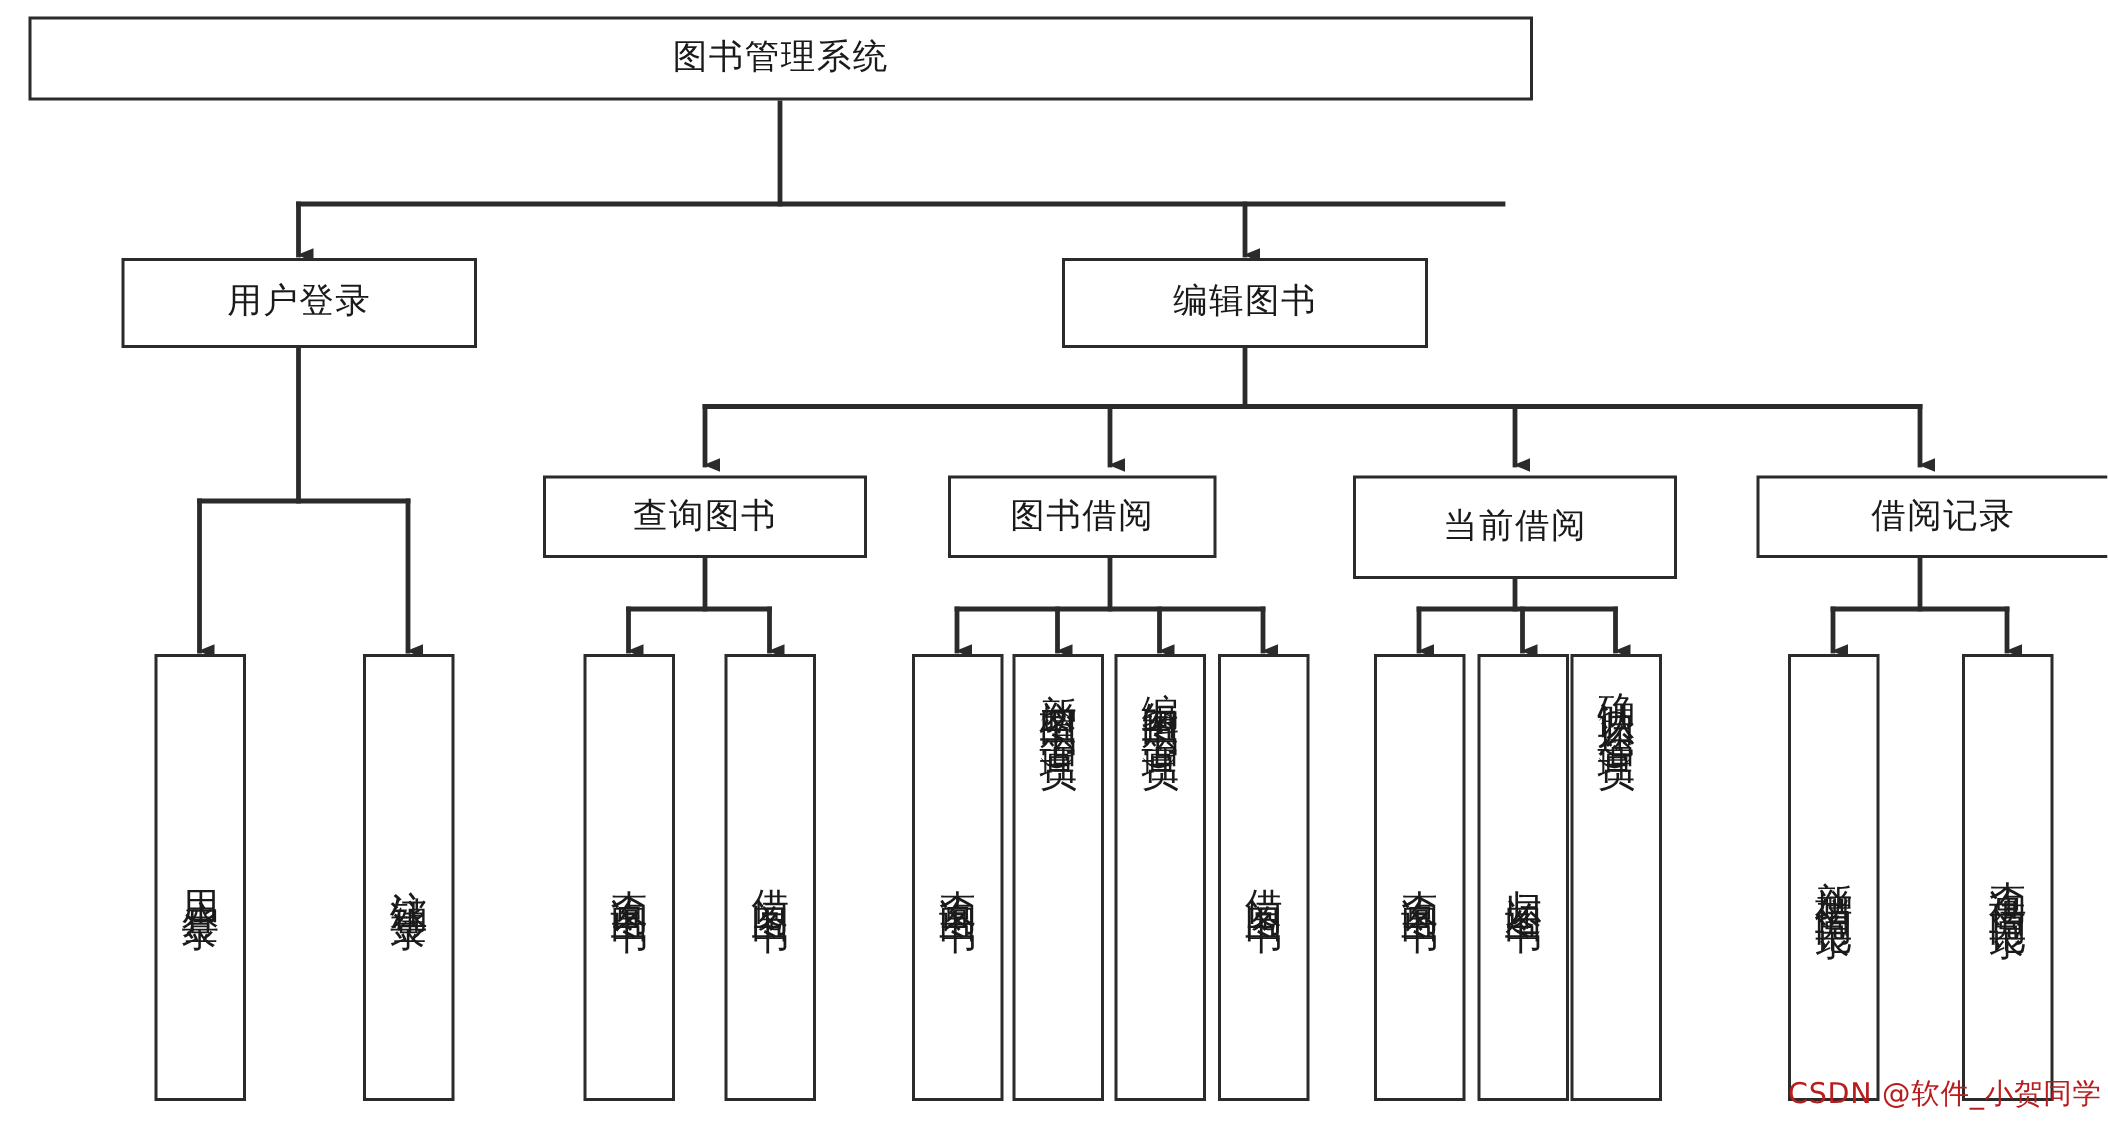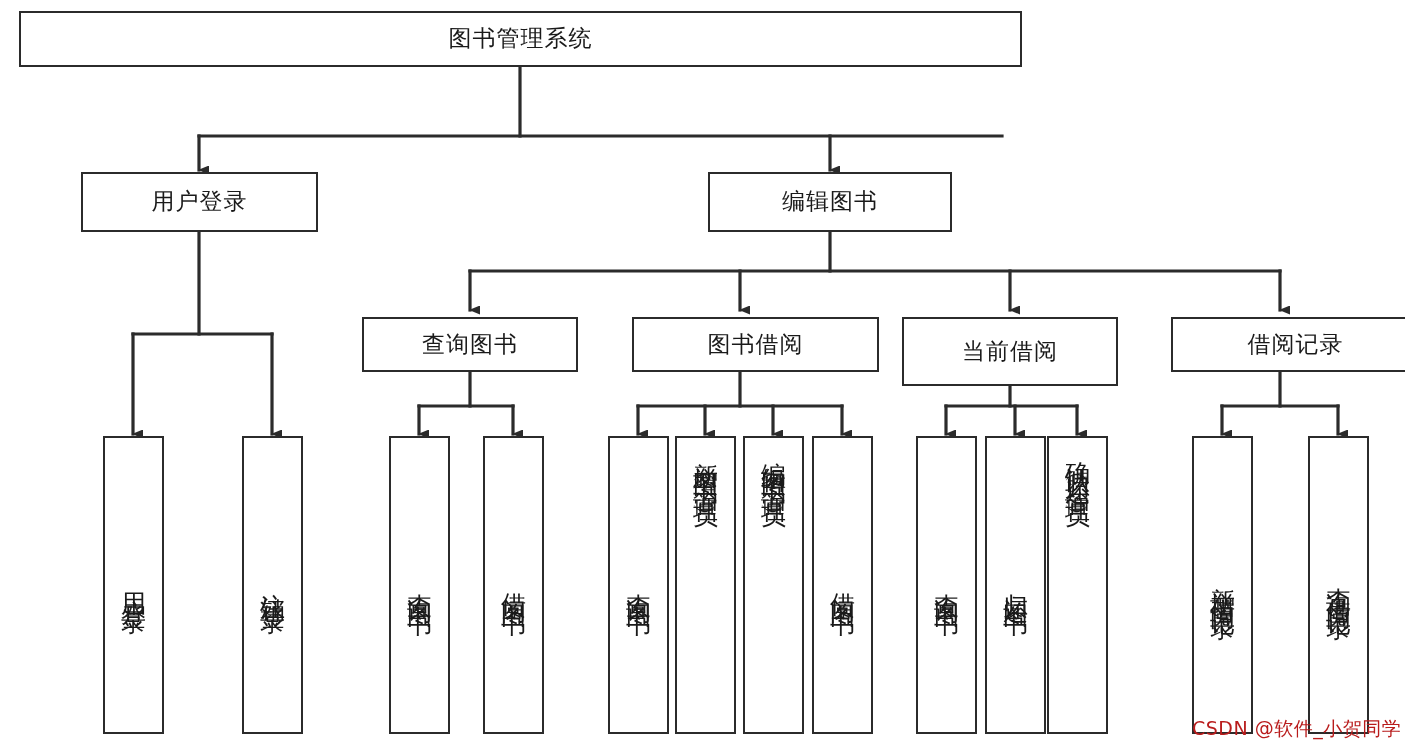--- a/index.html
+++ b/index.html
@@ -132,21 +132,21 @@
   <div class="node" style="left:81px; top:172px; width:237px; height:60px;">
     <span class="label">用户登录</span>
   </div>
   <div class="node" style="left:708px; top:172px; width:244px; height:60px;">
     <span class="label">编辑图书</span>
   </div>
 
   <div class="node" style="left:362px; top:317px; width:216px; height:55px;">
     <span class="label">查询图书</span>
   </div>
-  <div class="node" style="left:632px; top:317px; width:247px; height:55px;">
+  <div class="node" style="left:632px; top:317px; width:179px; height:55px;">
     <span class="label">图书借阅</span>
   </div>
   <div class="node" style="left:902px; top:317px; width:216px; height:69px;">
     <span class="label">当前借阅</span>
   </div>
   <div class="node" style="left:1171px; top:317px; width:249px; height:55px;">
     <span class="label">借阅记录</span>
   </div>
 
   <div class="node vertical mid" style="left:103px; top:436px; width:61px; height:298px;">

